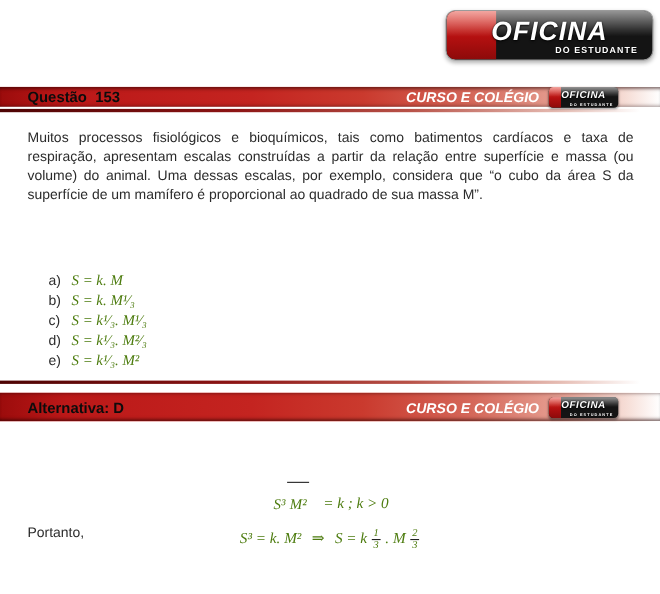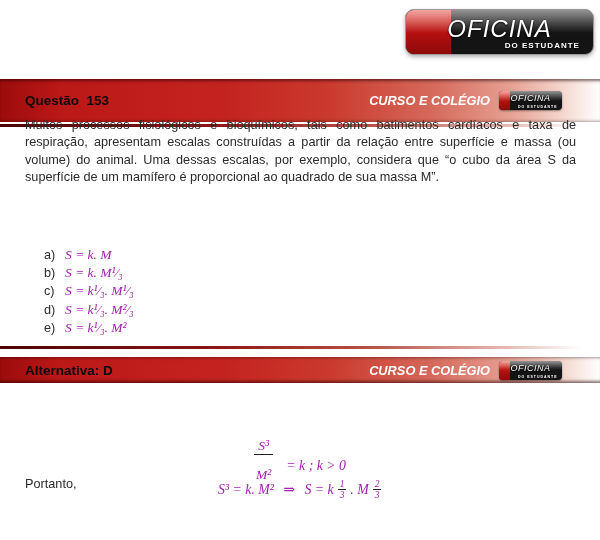--- a/index.html
+++ b/index.html
@@ -6,41 +6,41 @@
   .page{position:relative;width:600px;height:540px;background:#fff;overflow:hidden;
         font-family:"Liberation Sans","DejaVu Sans",sans-serif;color:#2b2b2b;}
 
   
   .logo{position:relative;overflow:hidden;background:#141414;}
   .logo .logo-red{position:absolute;left:0;top:0;bottom:0;width:24%;
         background:linear-gradient(180deg,#e23a2e 0%,#b31010 55%,#8d0a0a 100%);}
   .logo .logo-gloss{position:absolute;left:0;top:0;right:0;height:52%;
         background:linear-gradient(180deg,rgba(255,255,255,.55),rgba(255,255,255,.12) 75%,rgba(255,255,255,0));}
   .logo .logo-brand{position:absolute;width:100%;text-align:center;color:#fff;
-        font-style:italic;font-weight:normal;letter-spacing:1px;
+        font-style:italic;font-weight:bold;letter-spacing:1px;
         text-shadow:0 1px 2px rgba(0,0,0,.85), 0 0 1px #000;}
   .logo .logo-tagline{position:absolute;right:7%;color:#fff;
         font-weight:bold;letter-spacing:1px;text-shadow:0 1px 1px rgba(0,0,0,.8);}
 
   .logo-big{position:absolute;left:405px;top:9px;width:187px;height:44px;border-radius:9px;
         border:1px solid #9a9a9a;box-shadow:0 2px 4px rgba(0,0,0,.3);}
   .logo-big .logo-brand{top:5px;font-size:24px;}
   .logo-big .logo-tagline{bottom:4px;font-size:8px;}
 
   .logo-mini{width:63px;height:19px;border-radius:4px;flex:0 0 auto;
         box-shadow:0 1px 2px rgba(0,0,0,.4);}
   .logo-mini .logo-red{width:17%;}
   .logo-mini .logo-brand{top:2px;font-size:9px;letter-spacing:.5px;}
   .logo-mini .logo-tagline{bottom:1px;font-size:3.5px;}
 
   
   .bar-block{position:absolute;left:0;width:600px;}
   .bar1{top:79px;}
   .bar2{top:346px;}
-  .bar-main{height:43px;display:flex;align-items:center;padding-left:25px;box-sizing:border-box;
+  .bar-main{height:18px;display:flex;align-items:center;padding-left:25px;box-sizing:border-box;
         background:linear-gradient(90deg,#9c0c0c 0%,#bb1818 10%,#c42420 38%,#ca3a2e 55%,
                    #d5695b 72%,#e6a093 85%,#f6ded7 95%,#ffffff 100%);
         box-shadow:inset 0 4px 3px -2px rgba(35,0,0,.55), inset 0 -3px 3px -2px rgba(35,0,0,.35);}
   .bar2 .bar-main{margin-top:8px;height:26px;
         box-shadow:inset 0 3px 3px -2px rgba(35,0,0,.4), inset 0 -4px 3px -2px rgba(35,0,0,.55);}
   .thin-line{height:3px;
         background:linear-gradient(90deg,#4d0404 0%,#8c1414 35%,#b85248 62%,#e6bdb4 85%,#ffffff 97%);}
   .bar1 .thin-line{margin-top:2px;}
   .bar-title{font-size:13.5px;font-weight:bold;color:#0c0c0c;}
   .bar-right{margin-left:auto;margin-right:9px;color:#ffffff;font-weight:bold;font-size:12.8px;font-style:italic;}
@@ -50,31 +50,31 @@
   .q-paragraph{position:absolute;left:25px;top:117px;width:551px;
         font-size:12.7px;line-height:17.3px;text-align:justify;}
   .q-citation{position:absolute;left:25px;top:189px;width:551px;text-align:right;
         font-size:10.8px;color:#2b2b2b;}
   .q-prompt{position:absolute;left:25px;top:211px;width:552px;
         font-size:12.7px;line-height:16.3px;text-align:justify;}
 
   .options{position:absolute;left:44px;top:247px;}
   .option-row{display:flex;align-items:baseline;height:18.2px;}
   .option-letter{width:21px;font-size:12.7px;color:#2b2b2b;}
-  .math{font-family:"Liberation Serif","DejaVu Serif",serif;font-style:italic;color:#a21caf;}
+  .math{font-family:"Liberation Serif","DejaVu Serif",serif;font-style:italic;color:#4d7c0f;}
   .option-eq{font-size:13.5px;}
 
   .s-intro{position:absolute;left:25px;top:391px;width:548px;
         font-size:12.7px;line-height:20.5px;}
   .s-portanto{position:absolute;left:25px;top:477px;font-size:12.7px;}
 
   .formula-center{position:absolute;left:0;width:600px;text-align:center;}
   .formula1{top:438px;}
   .formula2{top:481px;font-size:13.8px;}
-  .fraction{display:inline-flex;flex-direction:column;align-items:center;
+  .fraction{display:inline-flex;align-items:center;
         vertical-align:middle;font-size:13.5px;line-height:1.15;}
   .fraction .den{border-top:1.2px solid #222;padding:12px 2px;}
   .fraction .num{padding:0 2px;}
   .formula-rest{font-size:13.8px;margin-left:9px;vertical-align:middle;}
   .supfrac{display:inline-flex;flex-direction:column;align-items:center;
         font-size:9.5px;line-height:1.08;position:relative;top:-6px;margin:0 1px;}
   .supfrac .fn{border-bottom:1px solid #222;padding:0 1.5px;}
   .fpiece{vertical-align:middle;}
   .arrow{margin:0 6px;vertical-align:middle;}
 </style>

